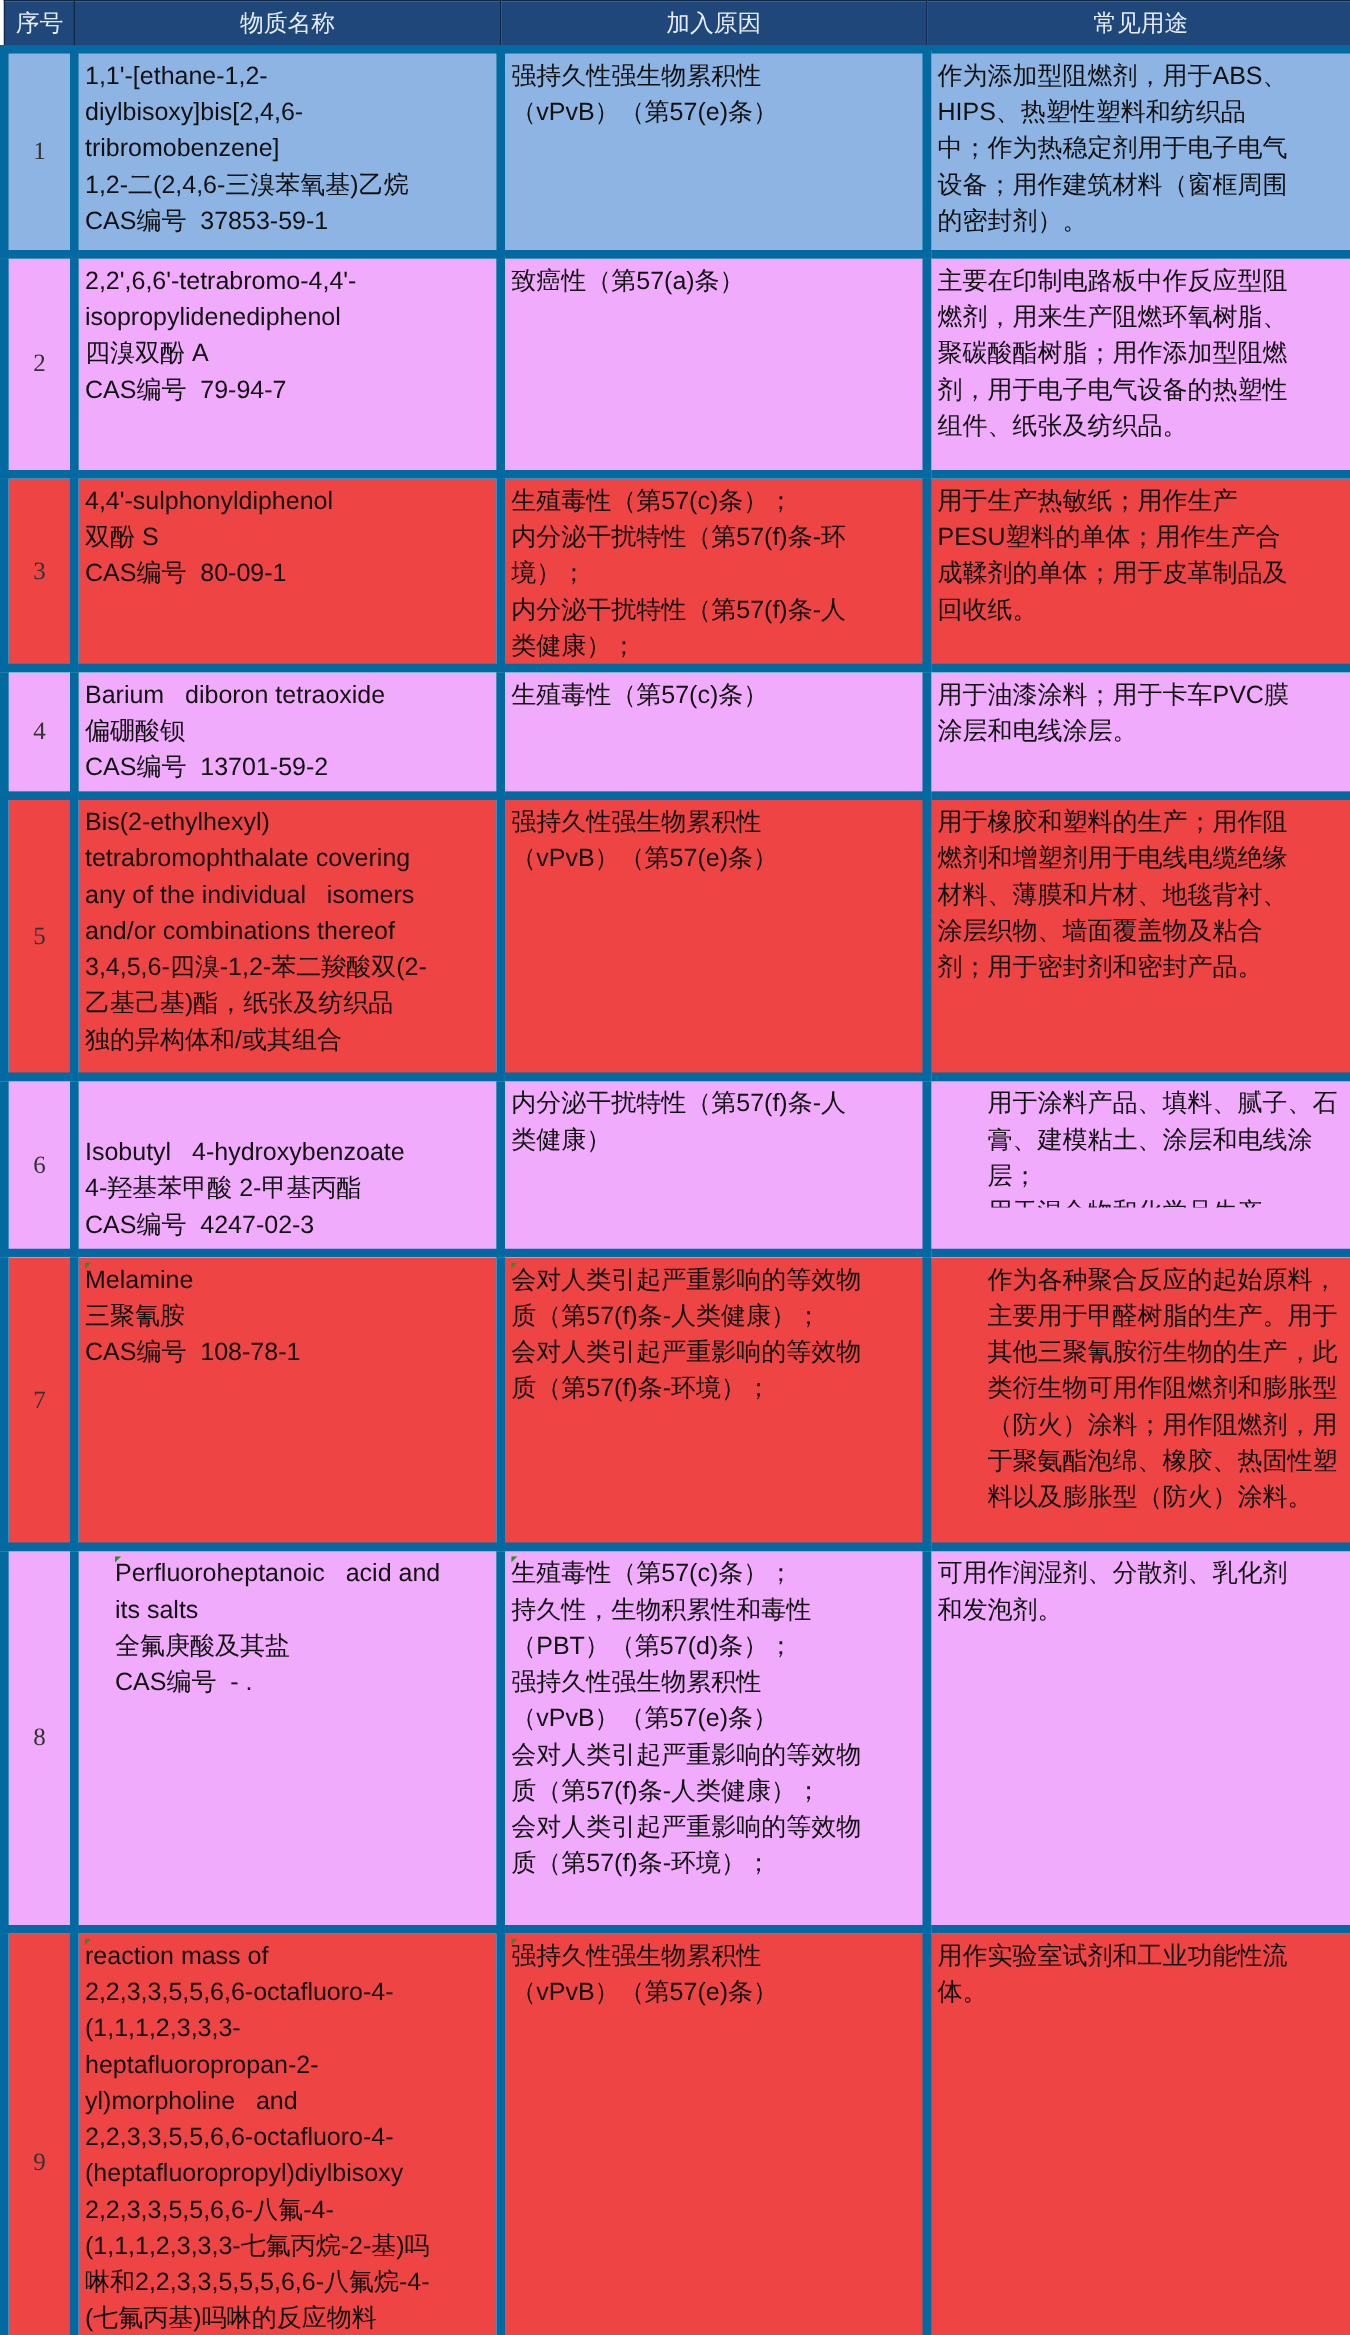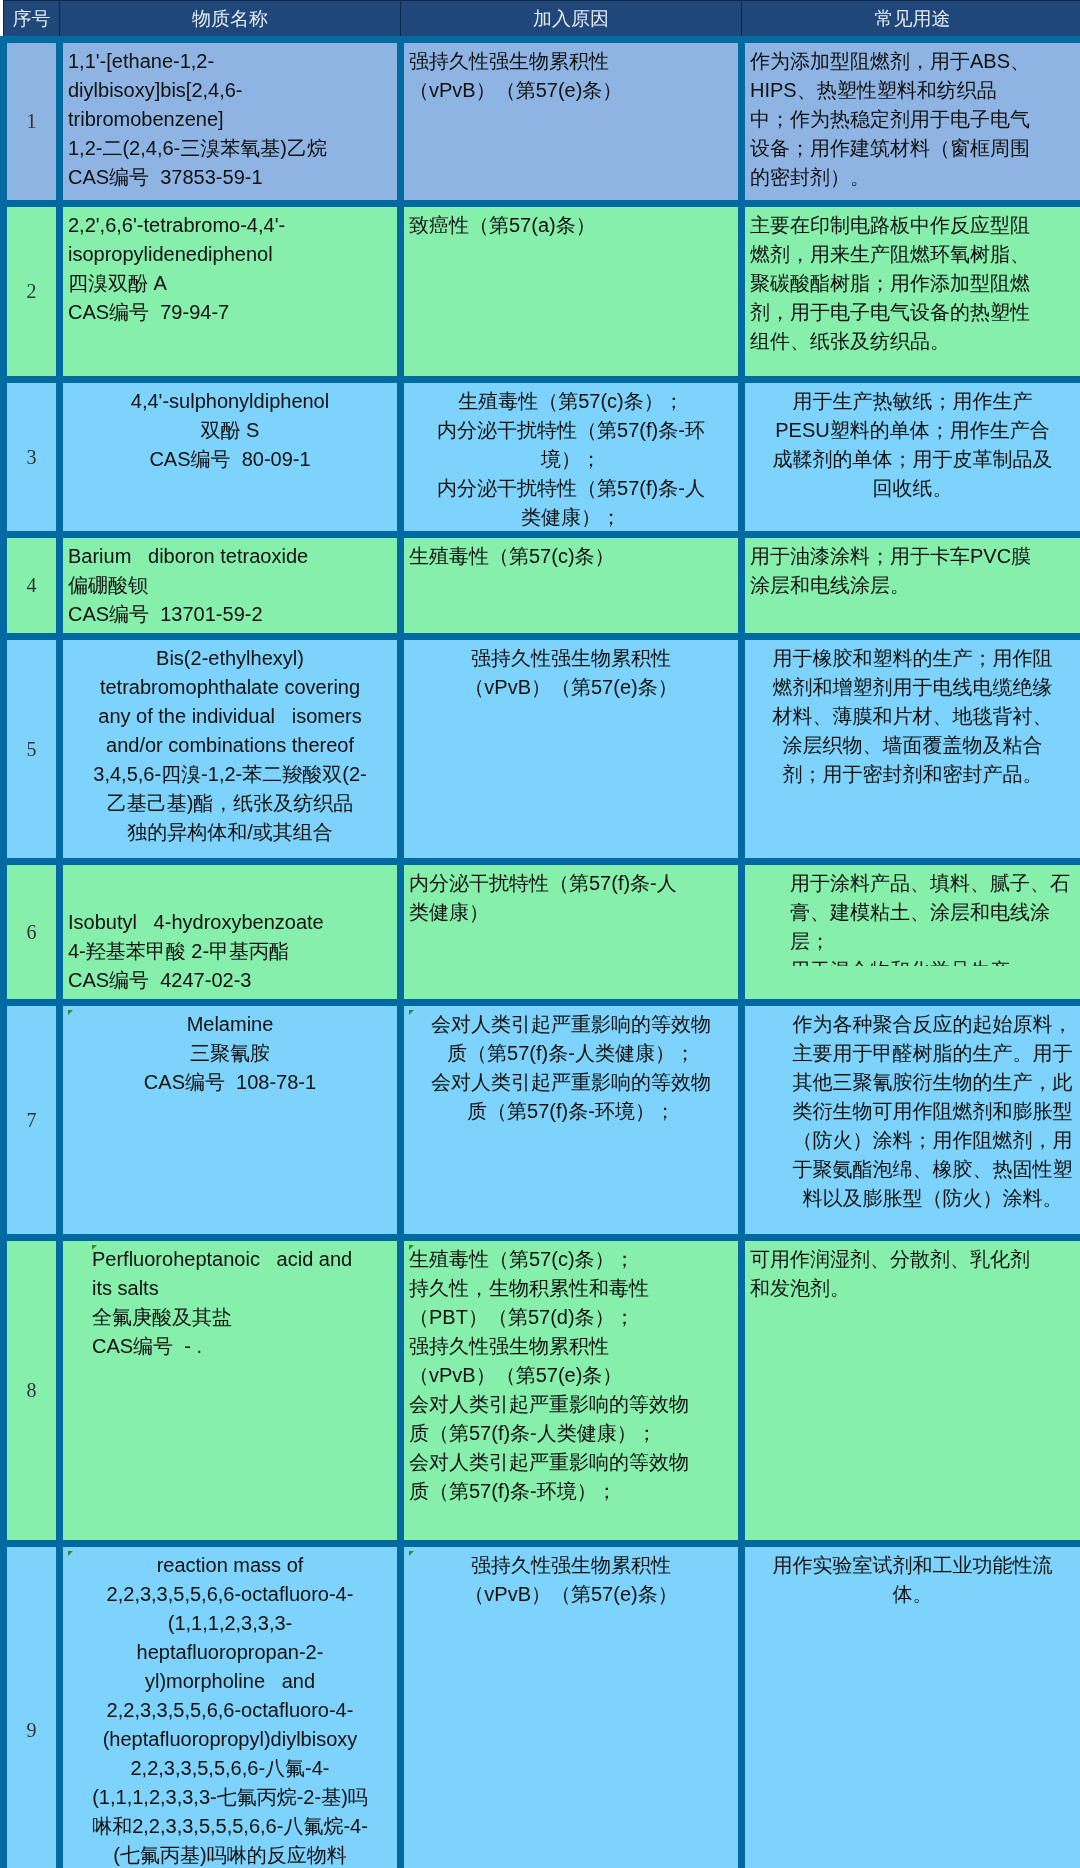--- a/index.html
+++ b/index.html
@@ -14,22 +14,22 @@
     font-size: 19px; height: 35px; padding: 0; border: 1px solid #0f2747;
     text-align: center; vertical-align: middle;
   }
   td {
     border: 7px solid #0369a1; padding: 4px 5px 4px 5px; vertical-align: top;
     font-size: 20px; line-height: 29px; color: #111;
     overflow: hidden; word-break: break-word;
   }
   td.idx { text-align: center; vertical-align: middle; font-family: "Liberation Serif", "DejaVu Serif", serif; color: #333; padding: 0; }
   tr.hl td { background: #8eb4e3; }
-  tr.alt td { background: #7dd3fc; text-align: center; }
-  tr.plain td { background: #86efac; }
+  tr.alt td { background: #ef4444; }
+  tr.plain td { background: #f0abfc; }
   .line { display: block; white-space: pre-wrap; }
   .clip { position: relative; }
   .comment-mark { position: absolute; top: 0; left: 0; width: 0; height: 0; border-top: 5px solid #2e8b2e; border-right: 5px solid transparent; }
 </style>
 </head>
 <body>
 
 <table>
   <colgroup>
       <col class="c0">

